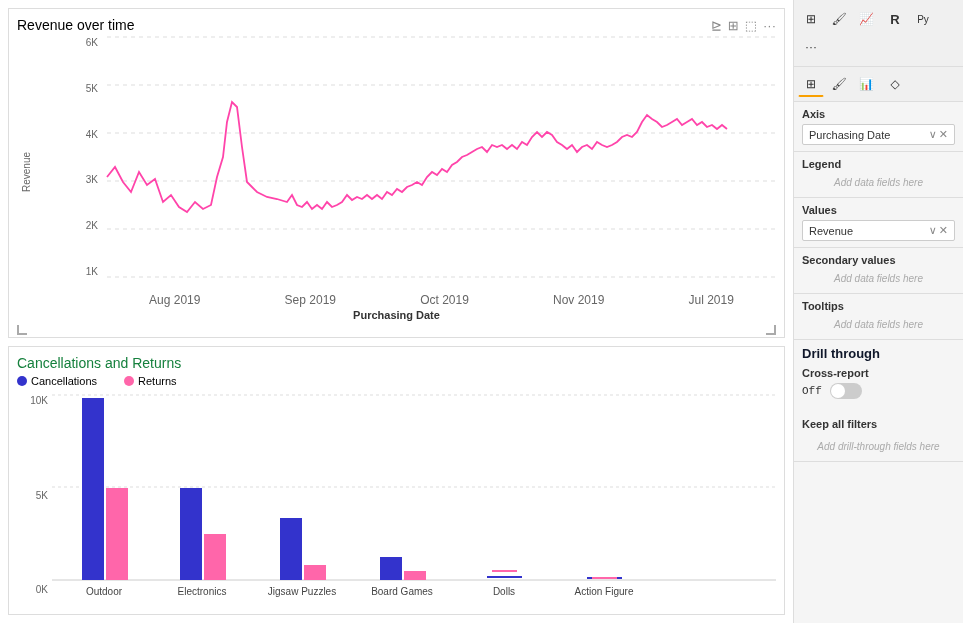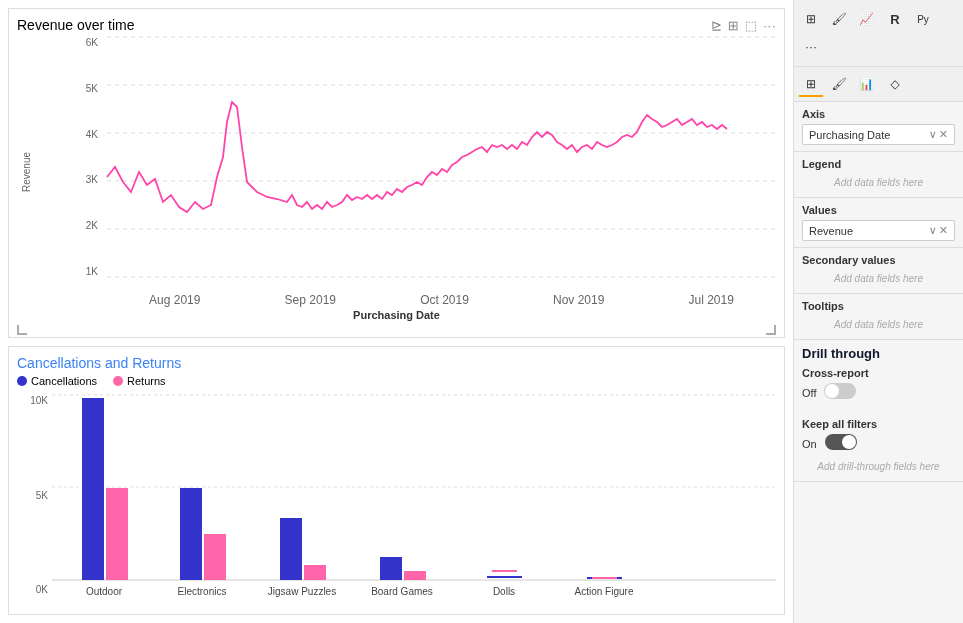--- a/index.html
+++ b/index.html
@@ -15,43 +15,43 @@
     .chart-icon { font-size: 13px; cursor: pointer; }
     
     .revenue-chart-area { display: flex; position: relative; height: 270px; gap: 31px; }
     .y-axis-label { writing-mode: vertical-rl; transform: rotate(180deg); font-size: 10px; color: #666; text-align: center; padding: 0 4px; }
     .chart-body { flex: 1; position: relative; }
     .y-axis-ticks { position: absolute; left: 0; top: 0; bottom: 30px; width: 35px; display: flex; flex-direction: column; justify-content: space-between; align-items: flex-end; font-size: 10px; color: #666; padding-right: 4px; }
     .x-axis-title { text-align: center; font-size: 11px; color: #333; font-weight: 600; margin-top: 2px; }
     
     
     .cancellations-section { flex: 1; border: 1px solid #ddd; padding: 8px; overflow: hidden; }
-    .bar-chart-title { font-size: 14px; font-weight: 400; color: #3b82f6; margin-bottom: 4px; }
-    .legend { display: flex; gap: 16px; margin-bottom: 8px; align-items: center; }
+    .bar-chart-title { font-size: 14px; font-weight: 400; color: #15803d; margin-bottom: 4px; }
+    .legend { display: flex; gap: 27px; margin-bottom: 8px; align-items: center; }
     .legend-item { display: flex; align-items: center; gap: 4px; font-size: 11px; }
     .legend-dot { width: 10px; height: 10px; border-radius: 50%; }
     .bar-chart-area { display: flex; position: relative; height: 200px; }
     .bar-y-ticks { width: 35px; display: flex; flex-direction: column; justify-content: space-between; align-items: flex-end; font-size: 10px; color: #666; padding-right: 4px; }
     
     
     .right-panel { width: 170px; background: #f5f5f5; border-left: 1px solid #ddd; padding: 0; overflow-y: auto; font-size: 11px; }
     
     .toolbar-row { display: flex; flex-wrap: wrap; gap: 2px; padding: 6px 4px; border-bottom: 1px solid #ddd; background: #f0f0f0; }
     .tb-btn { width: 26px; height: 26px; display: flex; align-items: center; justify-content: center; cursor: pointer; border: 1px solid transparent; border-radius: 2px; font-size: 12px; color: #333; background: transparent; }
     .tb-btn-active { border-bottom: 2px solid #f9a000 !important; }
     
     .toolbar-row2 { display: flex; gap: 2px; padding: 4px; border-bottom: 1px solid #ddd; background: #f0f0f0; }
     
     .panel-section { padding: 6px 8px; border-bottom: 1px solid #ddd; }
     .panel-label { font-size: 11px; font-weight: 700; color: #333; margin-bottom: 4px; }
     .field-chip { background: #fff; border: 1px solid #ccc; border-radius: 2px; padding: 3px 6px; display: flex; align-items: center; justify-content: space-between; font-size: 11px; color: #333; }
     .chip-actions { display: flex; gap: 2px; color: #888; }
     .add-field { color: #aaa; font-size: 10px; padding: 3px 0; font-style: italic; text-align: center; }
     
-    .toggle-container { display: flex; align-items: flex-end; gap: 8px; margin-top: 4px; }
+    .toggle-container { display: flex; align-items: center; gap: 8px; margin-top: 4px; font-family: Liberation Mono, monospace; }
     .toggle-label { font-size: 11px; color: #333; }
     .toggle { width: 32px; height: 16px; background: #ccc; border-radius: 8px; position: relative; cursor: pointer; }
     .toggle.on { background: #555; }
     .toggle-knob { width: 14px; height: 14px; background: white; border-radius: 50%; position: absolute; top: 1px; transition: left 0.2s; }
     .toggle.off .toggle-knob { left: 1px; }
     .toggle.on .toggle-knob { left: 17px; }
 
     .drill-through-title { font-size: 13px; font-weight: 600; color: #0f172a; margin-bottom: 6px; }
 
     svg.line-chart { overflow: visible; }
@@ -239,23 +239,17 @@
       <div class="toggle-container">
         <span class="toggle-label">Off</span>
         <div class="toggle off">
           <div class="toggle-knob"></div>
         </div>
       </div>
     </div>
 
     <div style="margin-bottom:8px;">
       <div class="panel-label">Keep all filters</div>
-      <div class="toggle-container">
-        <span class="toggle-label">On</span>
-        <div class="toggle on">
-          <div class="toggle-knob"></div>
-        </div>
-      </div>
     </div>
 
     <div class="add-field">Add drill-through fields here</div>
   </div>
 </div>
 
 </body></html>

